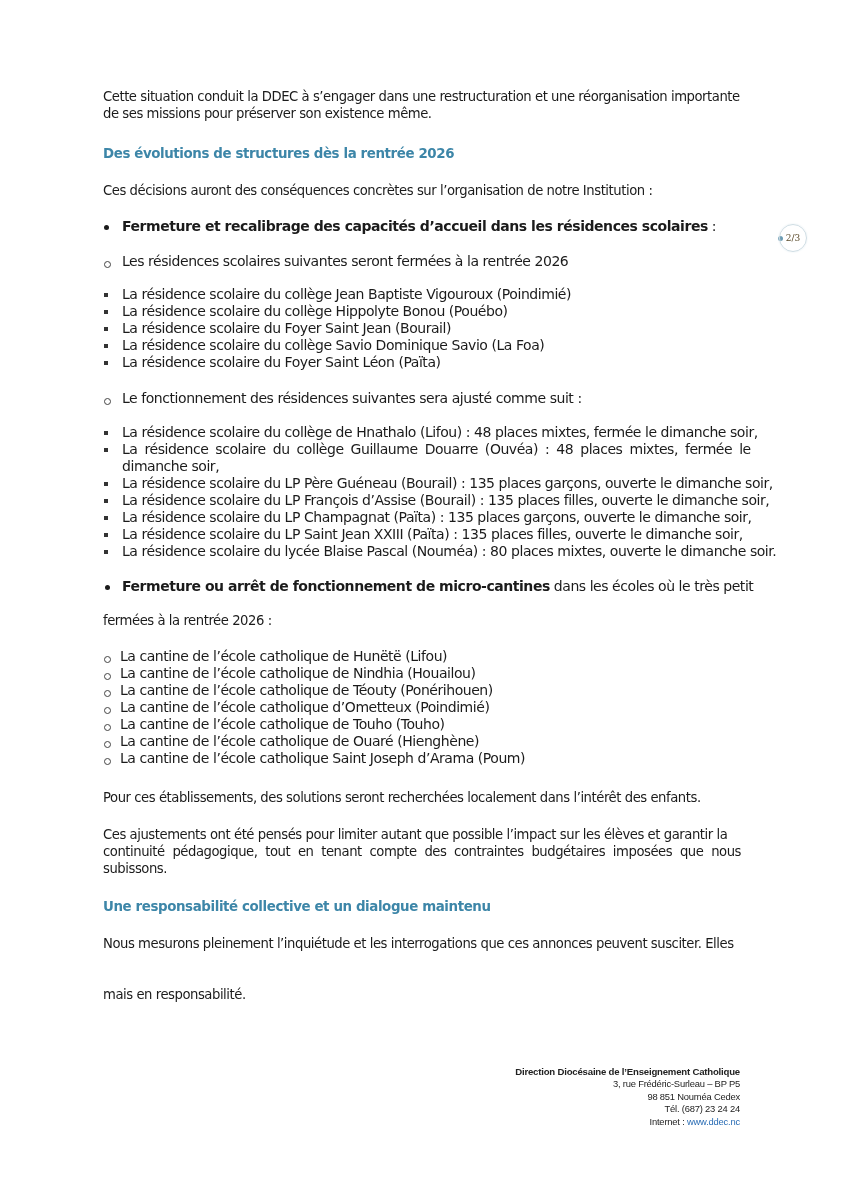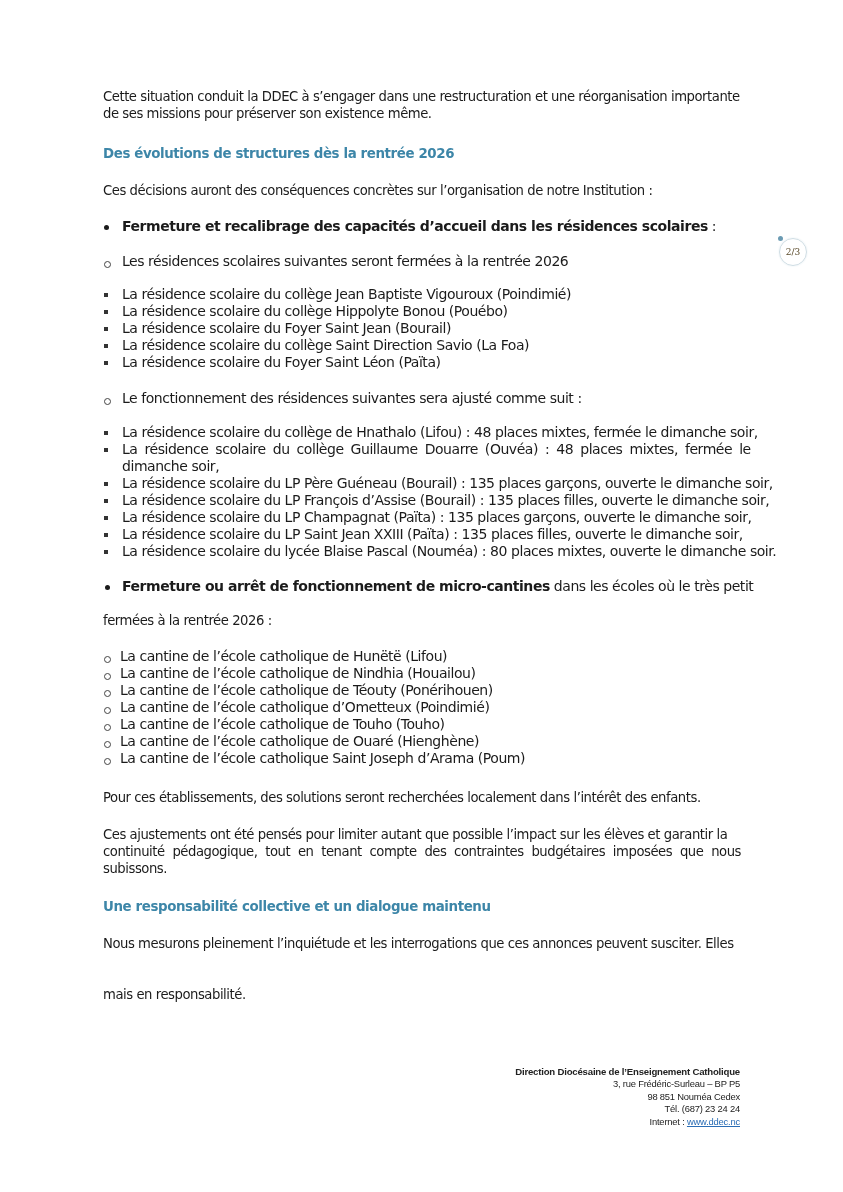--- a/index.html
+++ b/index.html
@@ -7,28 +7,28 @@
          font-family: "DejaVu Sans", sans-serif; color: #1a1a1a; }
   .page { position: absolute; left: 0; top: 0; width: 843px; height: 1192px; background: #fff; }
   .abs { position: absolute; text-align: right; }
   .txt { font-size: 13.2px; line-height: 17px; letter-spacing: -0.45px; color: #1b1b1b; white-space: nowrap; }
   .heading { font-size: 13.4px; font-weight: bold; color: #3d86a8; letter-spacing: -0.4px; white-space: nowrap; line-height: 17px; }
   .bold { font-weight: bold; }
   .bullet-dot { position: absolute; width: 5px; height: 5px; border-radius: 50%; background: #1b1b1b; }
   .bullet-circle { position: absolute; width: 5px; height: 5px; border-radius: 50%; border: 1px solid #444; background: transparent; }
   .bullet-square { position: absolute; width: 4px; height: 4px; background: #333; }
   .li-text { position: absolute; font-size: 14px; line-height: 17px; letter-spacing: -0.45px; color: #1b1b1b; white-space: nowrap; }
-  .page-badge { position: absolute; left: 779px; top: 238px; width: 26px; height: 26px; border-radius: 50%;
+  .page-badge { position: absolute; left: 779px; top: 224px; width: 26px; height: 26px; border-radius: 50%;
                 border: 1px solid #cfdde4; box-shadow: 0 0 2px #e4edf1; font-family: "DejaVu Serif", serif;
                 font-size: 9px; color: #5a4a2a; text-align: center; line-height: 26px; }
   .badge-dot { position: absolute; left: 778px; top: 236px; width: 5px; height: 5px; border-radius: 50%; background: #6b9bb3; }
   .footer { position: absolute; right: 103px; top: 1066px; text-align: right; font-family: "Liberation Sans", sans-serif;
             font-size: 9.4px; line-height: 12.4px; color: #222; letter-spacing: -0.2px; }
   .footer .org { font-weight: bold; font-size: 9.6px; }
-  .footer a { color: #2a6db5; text-decoration: underline; }
+  .footer a { color: #2a6db5; }
 </style>
 </head>
 <body>
 
 <div class="page">
 
   <div class="badge-dot"></div>
   <div class="page-badge">2/3</div>
 
   <div class="abs txt" style="left:103px; top:88px;">Cette situation conduit la DDEC à s’engager dans une restructuration et une réorganisation importante</div>
@@ -45,21 +45,21 @@
   <div class="li-text" style="left:122px; top:253px;">Les résidences scolaires suivantes seront fermées à la rentrée 2026</div>
 
   <div>
     <div class="bullet-square" style="left:104px; top:293px;"></div>
     <div class="li-text" style="left:122px; top:286px;">La résidence scolaire du collège Jean Baptiste Vigouroux (Poindimié)</div>
     <div class="bullet-square" style="left:104px; top:310px;"></div>
     <div class="li-text" style="left:122px; top:303px;">La résidence scolaire du collège Hippolyte Bonou (Pouébo)</div>
     <div class="bullet-square" style="left:104px; top:327px;"></div>
     <div class="li-text" style="left:122px; top:320px;">La résidence scolaire du Foyer Saint Jean (Bourail)</div>
     <div class="bullet-square" style="left:104px; top:344px;"></div>
-    <div class="li-text" style="left:122px; top:337px;">La résidence scolaire du collège Saint Direction Savio (La Foa)</div>
+    <div class="li-text" style="left:122px; top:337px;">La résidence scolaire du collège Savio Dominique Savio (La Foa)</div>
     <div class="bullet-square" style="left:104px; top:361px;"></div>
     <div class="li-text" style="left:122px; top:354px;text-align:center;">La résidence scolaire du Foyer Saint Léon (Païta)</div>
   </div>
 
   <div class="bullet-circle" style="left:104px; top:398px;"></div>
   <div class="li-text" style="left:122px; top:390px;">Le fonctionnement des résidences suivantes sera ajusté comme suit :</div>
 
   <div>
     <div class="bullet-square" style="left:104px; top:431px;"></div>
     <div class="li-text" style="left:122px; top:424px;">La résidence scolaire du collège de Hnathalo (Lifou) : 48 places mixtes, fermée le dimanche soir,</div>

